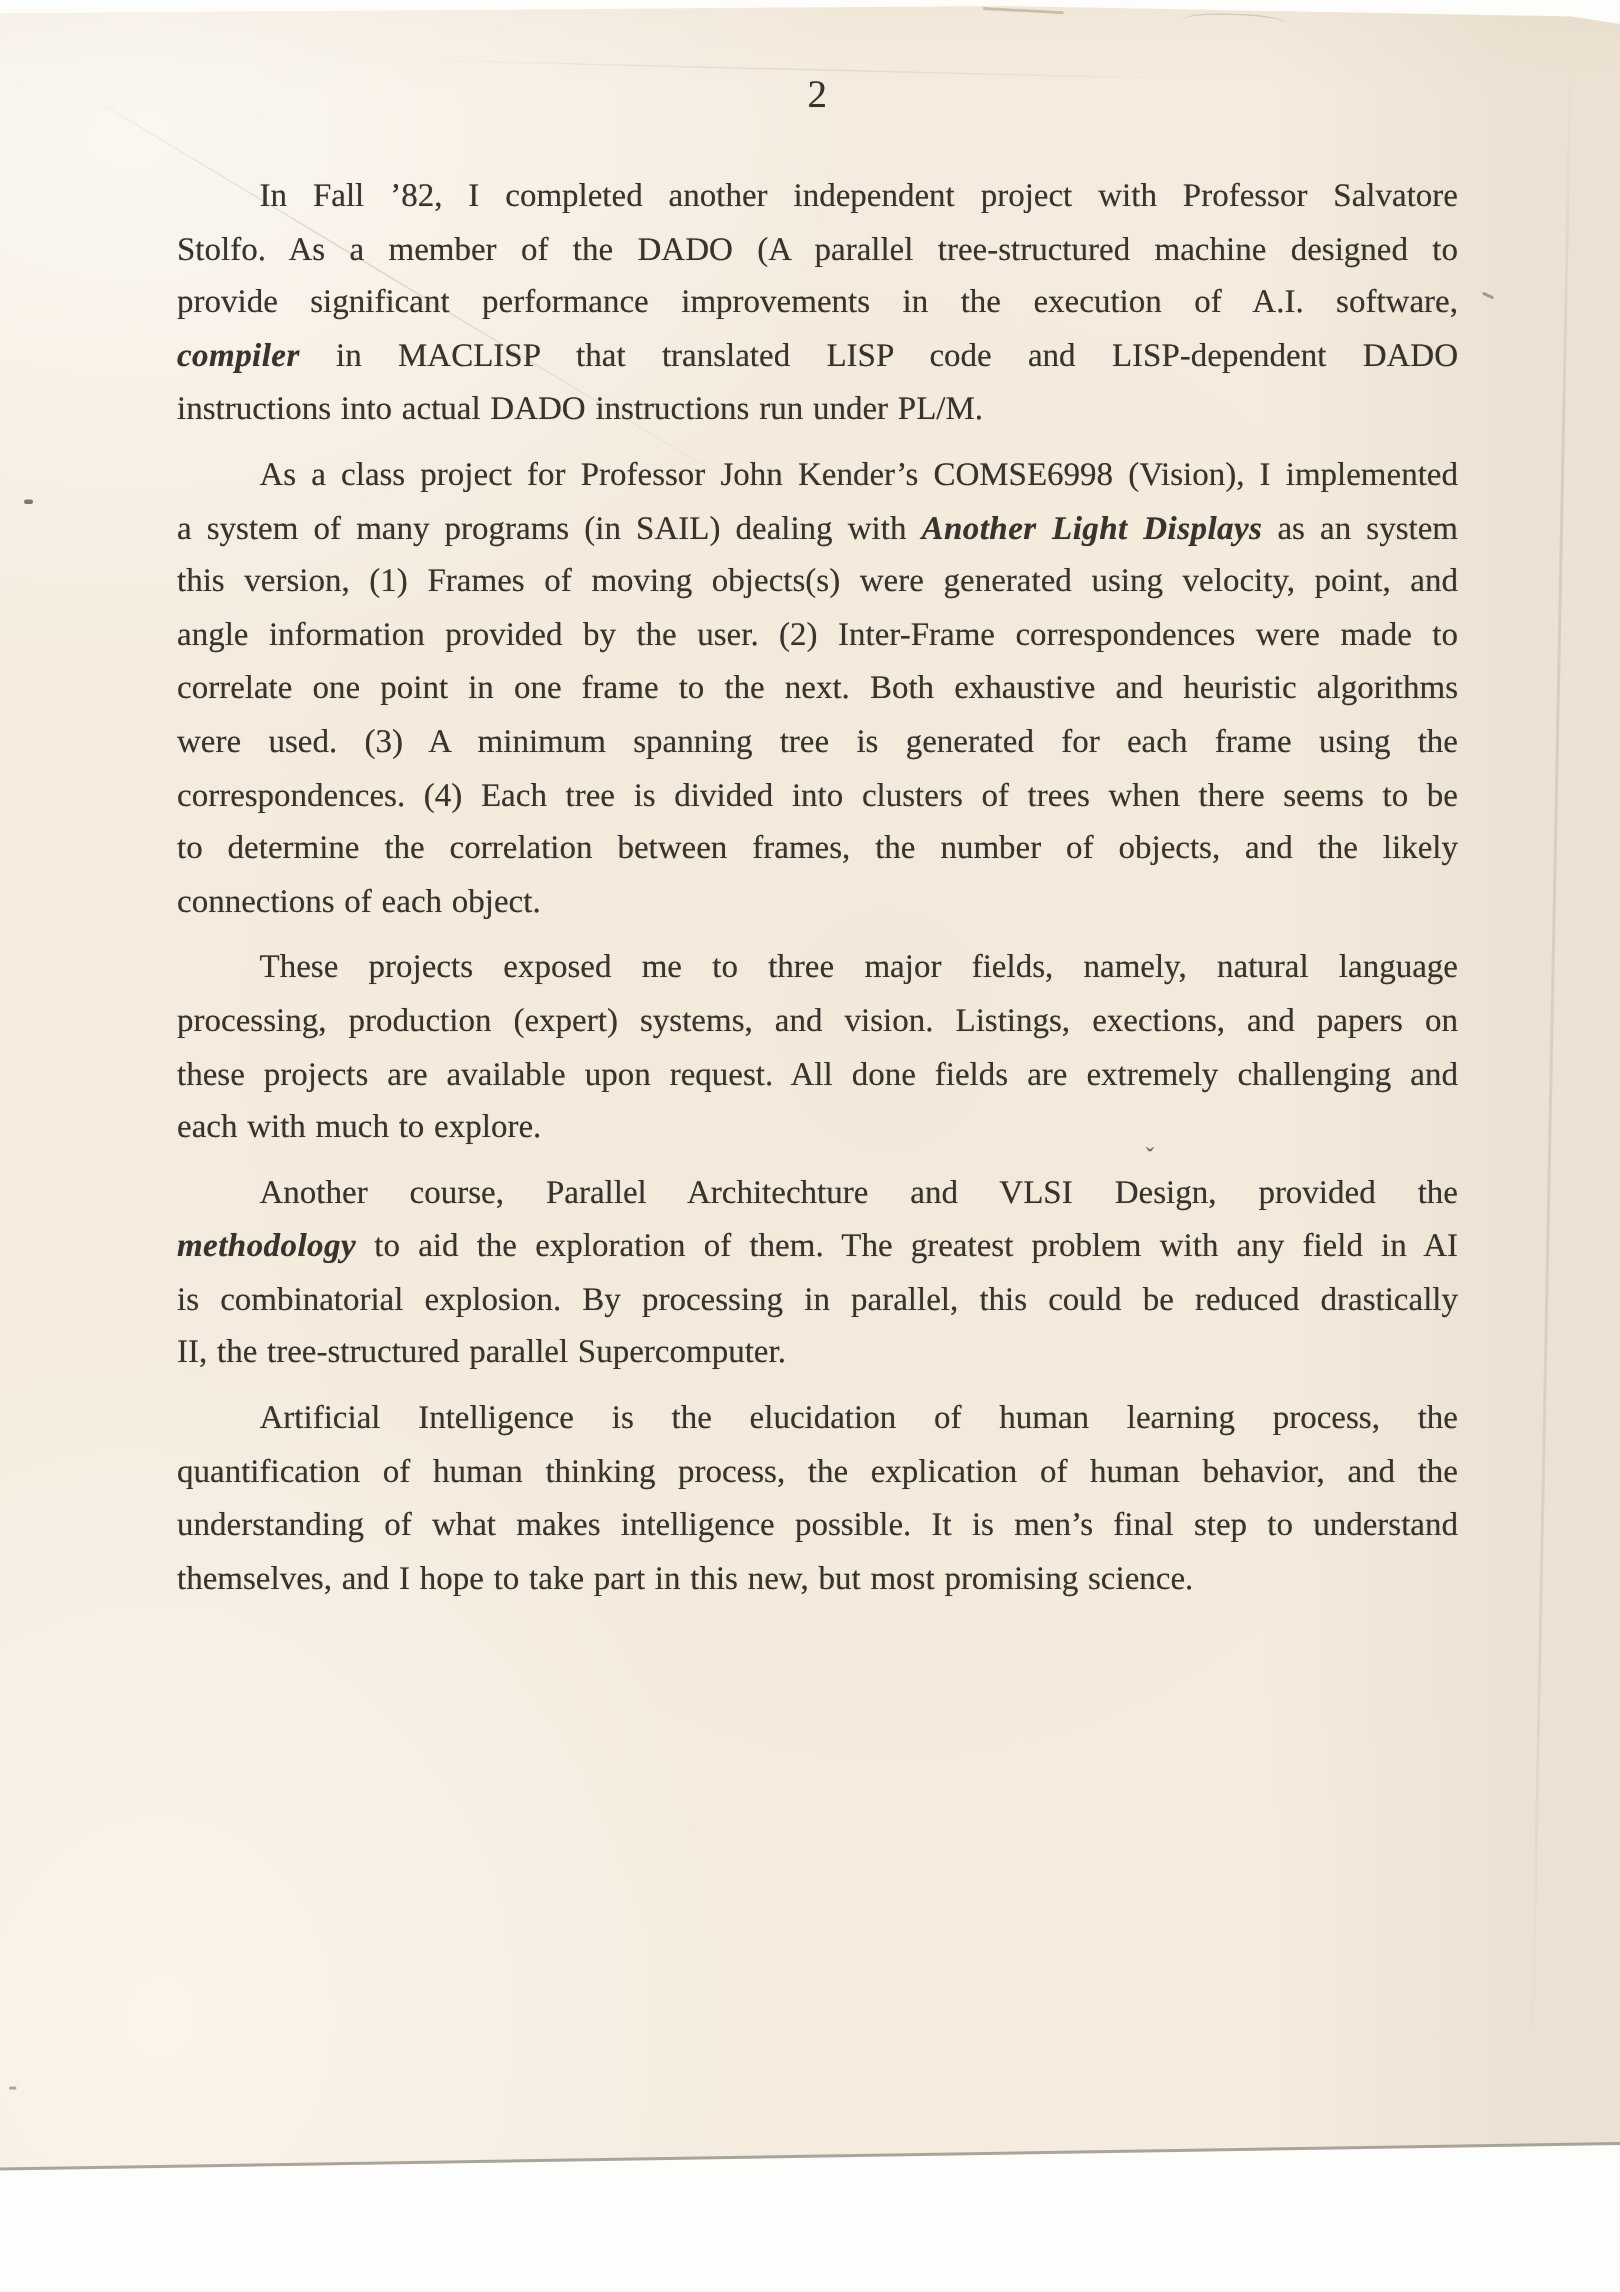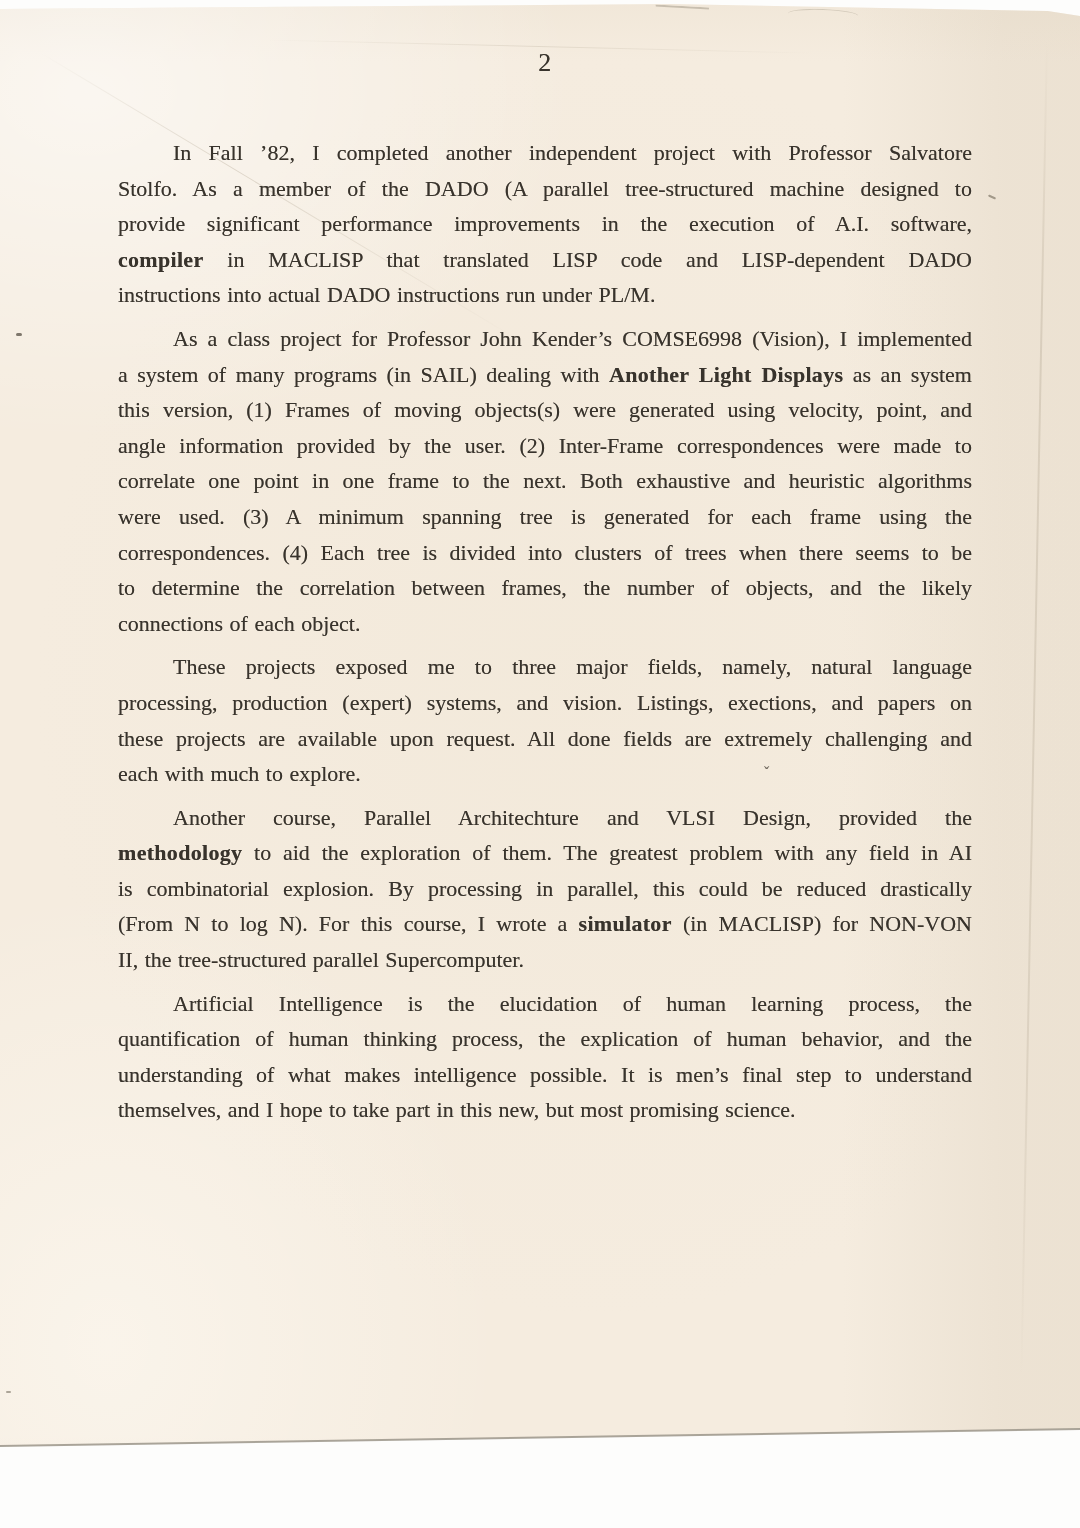--- a/index.html
+++ b/index.html
@@ -70,33 +70,33 @@
     color: var(--ink, #38332c);
     text-shadow: 0 0 0.5px rgba(56,51,44,0.55);
   }
   .page-number {
     margin-top: 8px;
     height: 30px; line-height: 30px;
     font-size: 26px;
     text-align: center;
     letter-spacing: 0.5px;
   }
-  .doc-body { margin-top: 57px; }
+  .doc-body { margin-top: 34px; }
   .para { margin: 0 0 8px 0; }
   .line {
     font-size: 22px;
     line-height: 35.6px;
     text-align: justify;
     text-align-last: justify;
     text-justify: inter-word;
     word-spacing: 1px;
   }
   .line.first { text-indent: 55px; }
   .line.last { text-align-last: left; }
-  .line b { font-weight: 700; letter-spacing: 0.3px; }
+  .line b { font-weight: 700; letter-spacing: 0.3px; font-style: italic; }
   .caret-mark {
     position: absolute;
     left: 646px; top: 724px;
     font-size: 16px;
     color: rgba(90,84,74,0.85);
     text-shadow: none;
     transform: scaleY(1.2);
   }
 </style>
 </head>
@@ -137,21 +137,20 @@
           <div class="para">
             <div class="line first"><span>These projects exposed me to three major fields, namely, natural language</span></div>
             <div class="line"><span>processing, production (expert) systems, and vision.  Listings, exections, and papers on</span></div>
             <div class="line"><span>these projects are available upon request.  All done fields are extremely challenging and</span></div>
             <div class="line last"><span>each with much to explore.</span></div>
           </div>
           <div class="para">
             <div class="line first"><span>Another course, Parallel Architechture and VLSI Design, provided the</span></div>
             <div class="line"><b>methodology</b><span> to aid the exploration of them.  The greatest problem with any field in AI</span></div>
             <div class="line"><span>is combinatorial explosion.  By processing in parallel, this could be reduced drastically</span></div>
-            <div class="line"><span>(From N to log N).  For this course, I wrote a </span><b>simulator</b><span> (in MACLISP) for NON-VON</span></div>
             <div class="line last"><span>II, the tree-structured parallel Supercomputer.</span></div>
           </div>
           <div class="para">
             <div class="line first"><span>Artificial Intelligence is the elucidation of human learning process, the</span></div>
             <div class="line"><span>quantification of human thinking process, the explication of human behavior, and the</span></div>
             <div class="line"><span>understanding of what makes intelligence possible.  It is men’s final step to understand</span></div>
             <div class="line last"><span>themselves, and I hope to take part in this new, but most promising science.</span></div>
           </div>
         </div>
       <div class="caret-mark">ˇ</div>

